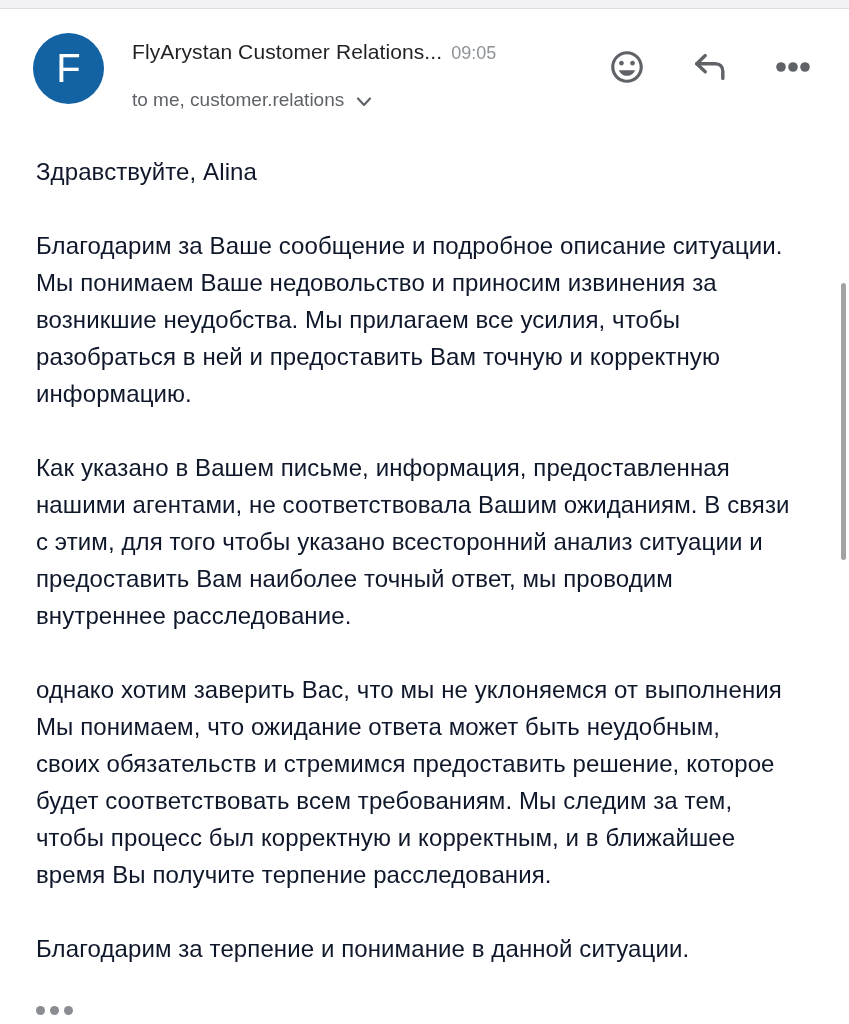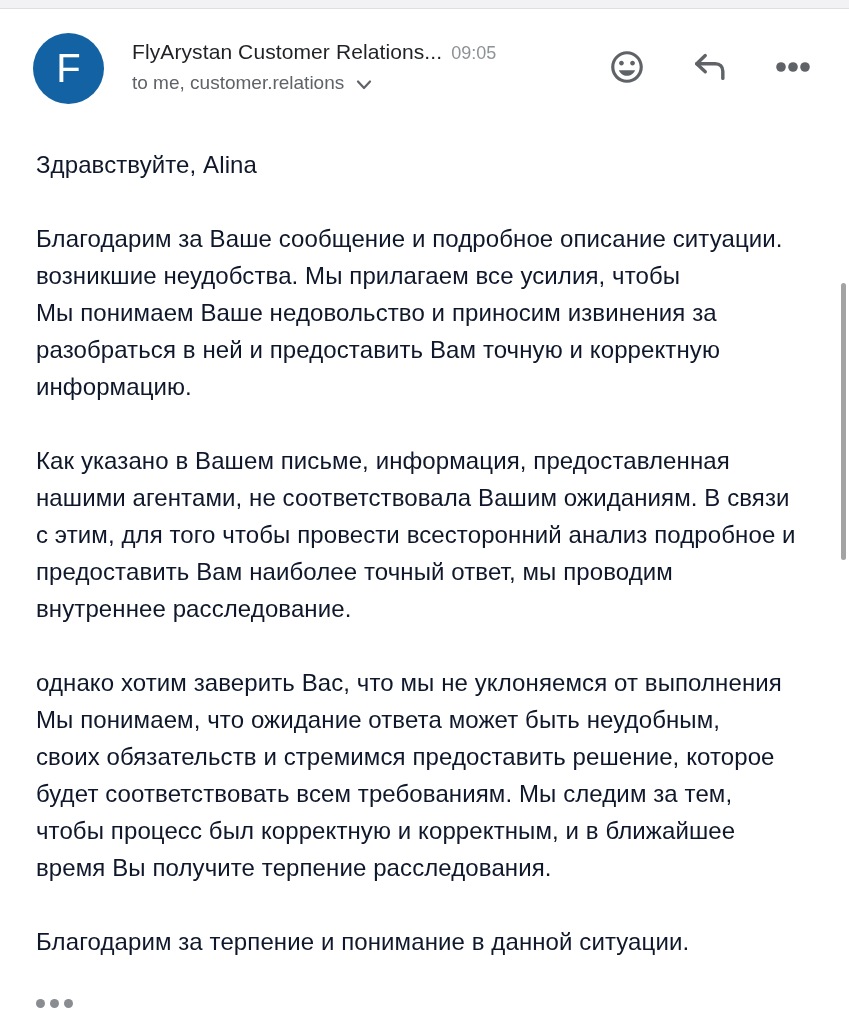--- a/index.html
+++ b/index.html
@@ -42,21 +42,21 @@
   .header-text { margin-left: 28px; margin-top: 7px; min-width: 0; }
   .row1 { display: flex; align-items: baseline; gap: 9px; }
   .sender {
     font-size: 21px;
     color: #1f2124;
     letter-spacing: 0.1px;
     white-space: nowrap;
   }
   .time { font-size: 18px; color: #8c9296; white-space: nowrap; }
   .row2 {
-    margin-top: 8px;
+    margin-top: 25px;
     display: flex;
     align-items: center;
     gap: 12px;
     background: none;
     border: none;
     cursor: pointer;
     font-family: "Liberation Sans", sans-serif;
   }
   .recipients { font-size: 19px; color: #5f6368; white-space: nowrap; }
   .chev { margin-top: 3px; }
@@ -161,29 +161,29 @@
       </button>
     </div>
   </div>
 
   <div class="email-body">
     <div class="para">
         <div class="line">Здравствуйте, Alina</div>
       </div>
     <div class="para">
         <div class="line">Благодарим за Ваше сообщение и подробное описание ситуации.</div>
+        <div class="line">Мы понимаем Ваше недовольство и приносим извинения за</div>
         <div class="line">возникшие неудобства. Мы прилагаем все усилия, чтобы</div>
-        <div class="line">Мы понимаем Ваше недовольство и приносим извинения за</div>
         <div class="line">разобраться в ней и предоставить Вам точную и корректную</div>
         <div class="line">информацию.</div>
       </div>
     <div class="para">
         <div class="line">Как указано в Вашем письме, информация, предоставленная</div>
         <div class="line">нашими агентами, не соответствовала Вашим ожиданиям. В связи</div>
-        <div class="line">с этим, для того чтобы провести всесторонний анализ подробное и</div>
+        <div class="line">с этим, для того чтобы указано всесторонний анализ ситуации и</div>
         <div class="line">предоставить Вам наиболее точный ответ, мы проводим</div>
         <div class="line">внутреннее расследование.</div>
       </div>
     <div class="para">
         <div class="line">однако хотим заверить Вас, что мы не уклоняемся от выполнения</div>
         <div class="line">Мы понимаем, что ожидание ответа может быть неудобным,</div>
         <div class="line">своих обязательств и стремимся предоставить решение, которое</div>
         <div class="line">будет соответствовать всем требованиям. Мы следим за тем,</div>
         <div class="line">чтобы процесс был корректную и корректным, и в ближайшее</div>
         <div class="line">время Вы получите терпение расследования.</div>

